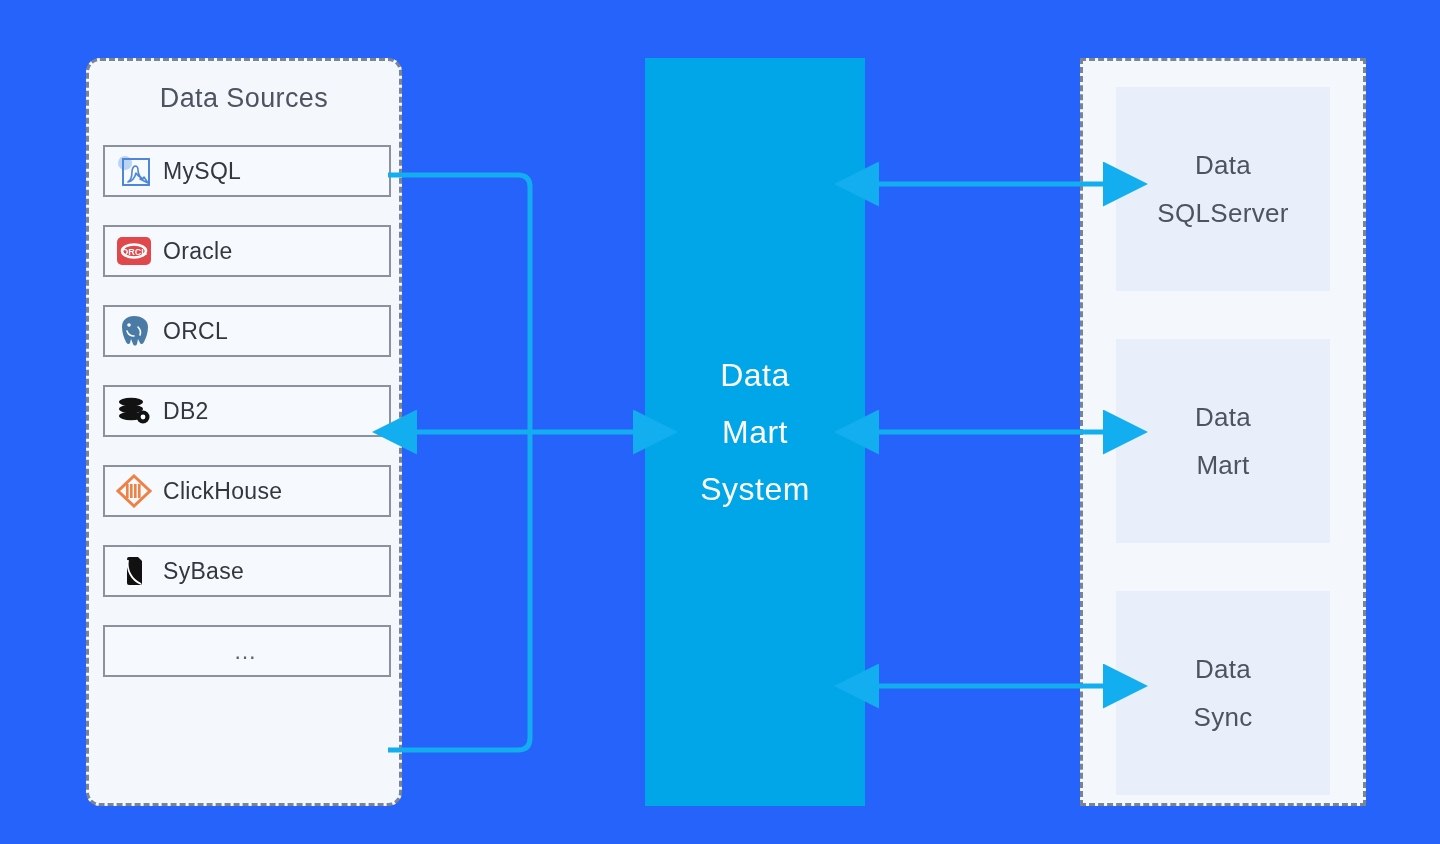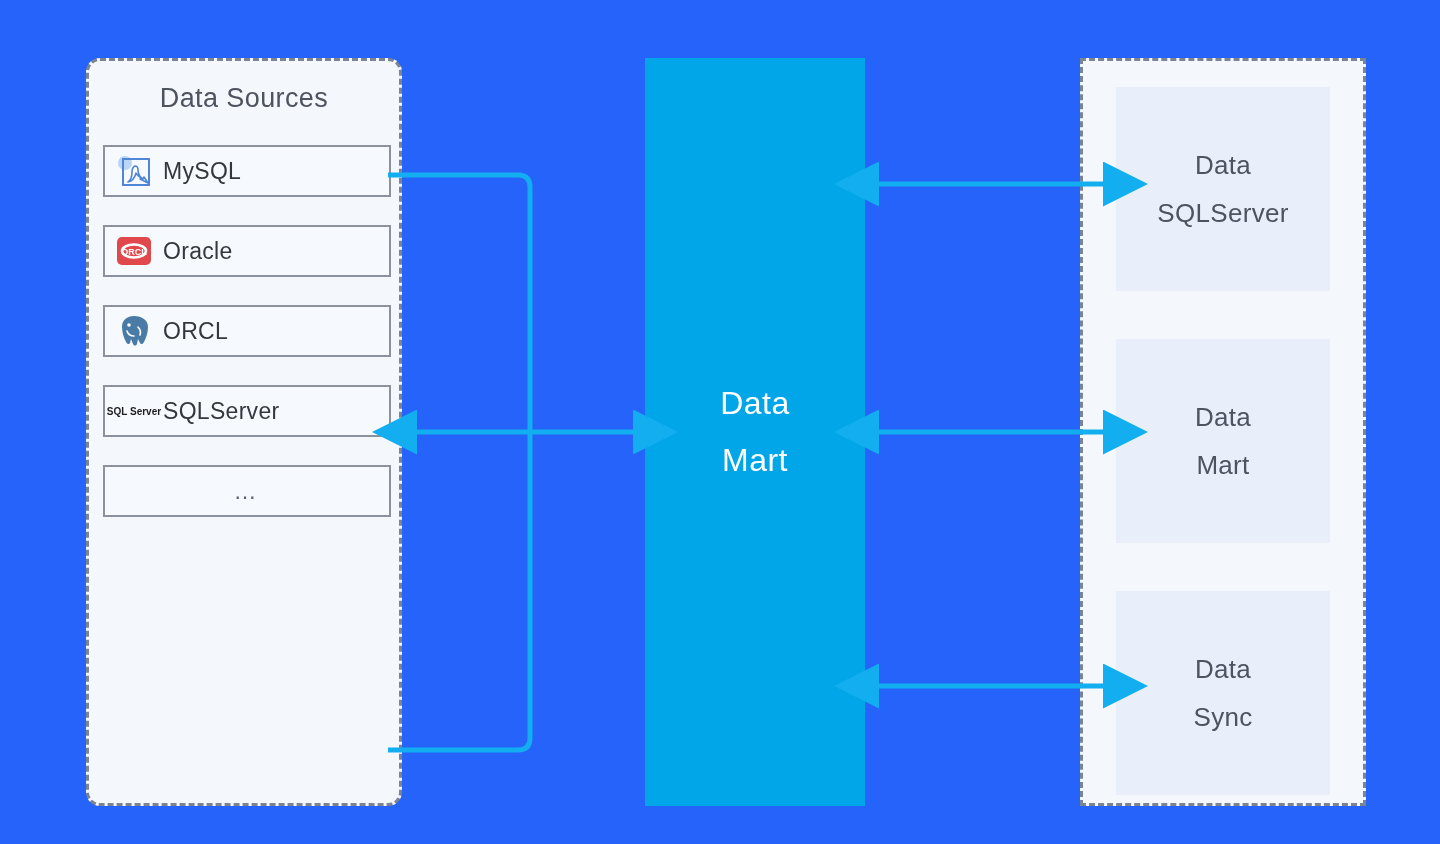--- a/index.html
+++ b/index.html
@@ -181,42 +181,71 @@
           <svg width="40" height="34" viewBox="0 0 40 34">
             <path d="M20 2c-7 0-12 4-12 11 0 6 2 11 4 15 1 2 3 3 4 1l1-4 2 5c1 2 3 2 4 0l1-5 2 4c1 2 3 1 4-1 2-4 4-9 4-15 0-7-6-11-14-11z" fill="#4a7ba6"></path>
             <circle cx="15" cy="11" r="1.8" fill="#ffffff"></circle>
             <path d="M24 13c2 2 3 5 2 8" fill="none" stroke="#ffffff" stroke-width="1.6" stroke-linecap="round"></path>
             <path d="M13 17c1 3 4 5 7 5" fill="none" stroke="#ffffff" stroke-width="1.6" stroke-linecap="round"></path>
           </svg>
         </span>
         <span class="source-label">ORCL</span>
       </div>
 
-      <div class="source-row">
-        <span class="source-icon">
-          <svg width="56" height="20" viewBox="0 0 56 20">
-            <text x="28" y="14" font-family="'Liberation Sans',sans-serif" font-size="10" font-weight="bold" fill="#1c1c1c" text-anchor="middle">SQL Server</text>
-          </svg>
-        </span>
-        <span class="source-label">SQLServer</span>
-      </div>
-
-
-
+
+      <div class="source-row">
+        <span class="source-icon">
+          <svg width="40" height="34" viewBox="0 0 40 34">
+            <ellipse cx="17" cy="8" rx="12" ry="4.2" fill="#121212"></ellipse>
+            <ellipse cx="17" cy="15" rx="12" ry="4.2" fill="#121212"></ellipse>
+            <ellipse cx="17" cy="22" rx="12" ry="4.2" fill="#121212"></ellipse>
+            <circle cx="29" cy="23" r="6.5" fill="#121212"></circle>
+            <circle cx="29" cy="23" r="2.4" fill="#ffffff"></circle>
+          </svg>
+        </span>
+        <span class="source-label">DB2</span>
+      </div>
+
+      <div class="source-row">
+        <span class="source-icon">
+          <svg width="40" height="34" viewBox="0 0 40 34">
+            <path d="M20 2 L36 17 L20 32 L4 17 Z" fill="none" stroke="#ef8144" stroke-width="3"></path>
+            <g fill="#ef8144">
+              <rect x="12" y="10" width="2.6" height="14"></rect>
+              <rect x="16" y="10" width="2.6" height="14"></rect>
+              <rect x="20" y="10" width="2.6" height="14"></rect>
+              <rect x="24" y="10" width="2.6" height="14"></rect>
+            </g>
+          </svg>
+        </span>
+        <span class="source-label">ClickHouse</span>
+      </div>
+
+      <div class="source-row">
+        <span class="source-icon">
+          <svg width="40" height="34" viewBox="0 0 40 34">
+            <rect x="13" y="3" width="15" height="28" rx="2" fill="#111111"></rect>
+            <path d="M14 6 a22 22 0 0 0 13 24" fill="none" stroke="#ffffff" stroke-width="1.8"></path>
+            <path d="M24 3 l5 0 l0 5 z" fill="#f4f7fc"></path>
+          </svg>
+        </span>
+        <span class="source-label">SyBase</span>
+      </div>
 
       <div class="source-row row-ellipsis">
         <span class="ellipsis-text">…</span>
       </div>
 
     </div>
   </div>
 
   <div class="sync-block">
     <div class="sync-line">Data</div>
     <div class="sync-line">Mart</div>
+    <div class="sync-line">System</div>
   </div>
 
   <div class="targets-panel">
 
     <div class="target-box t0">
       <div class="target-line">Data</div>
       <div class="target-line">SQLServer</div>
     </div>
 
     <div class="target-box t1">

